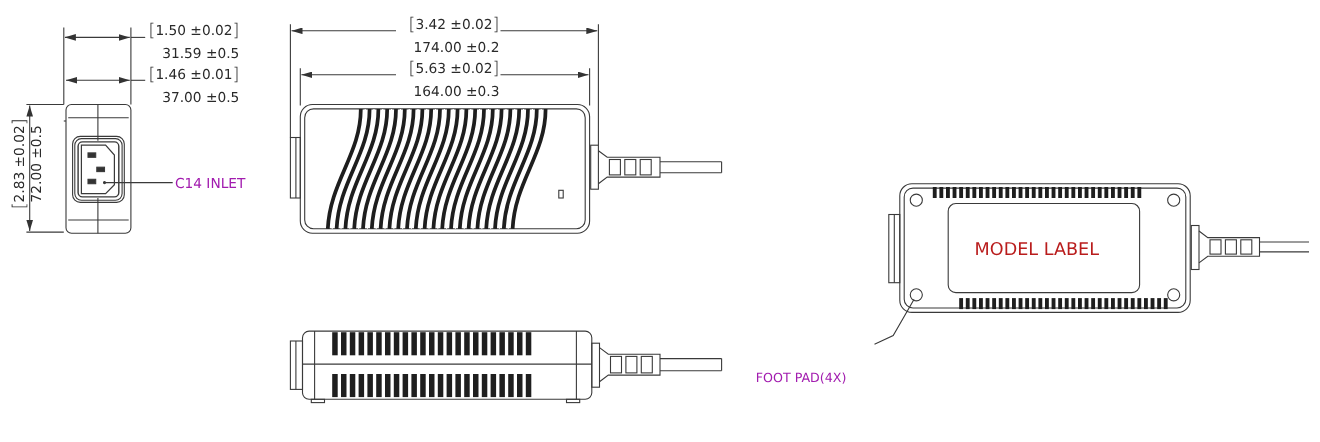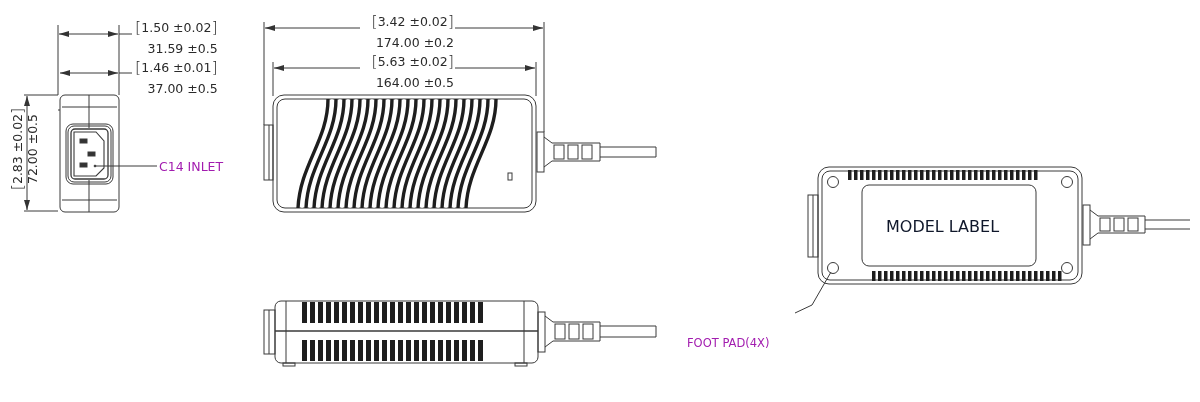--- a/index.html
+++ b/index.html
@@ -311,17 +311,17 @@
   <div style="width:100px; text-align:center; font-size:12.5px; line-height:14px;">72.00 ±0.5</div>
 </div>
 <div class="lbl" style="left:159px; top:161px; font-size:12.5px;">C14 INLET</div>
 
 <div class="dimblock" style="left:362px; top:12px; width:92px;">
   <span class="row1"><span class="brk">[</span><span>3.42 ±0.02</span><span class="brk">]</span></span>
   <span class="row2">174.00 ±0.2</span>
 </div>
 <div class="dimblock" style="left:362px; top:52px; width:92px;">
   <span class="row1"><span class="brk">[</span><span>5.63 ±0.02</span><span class="brk">]</span></span>
-  <span class="row2">164.00 ±0.5</span>
-</div>
-
-<div class="lbl" style="left:886px; top:219px; font-size:16px; color:#0f172a;">MODEL LABEL</div>
+  <span class="row2">164.00 ±0.3</span>
+</div>
+
+<div class="lbl" style="left:886px; top:219px; font-size:16px; color:#b91c1c;">MODEL LABEL</div>
 <div class="lbl" style="left:687px; top:307px; font-size:11.5px;margin-top:31px;">FOOT PAD(4X)</div>
 
 </body></html>

